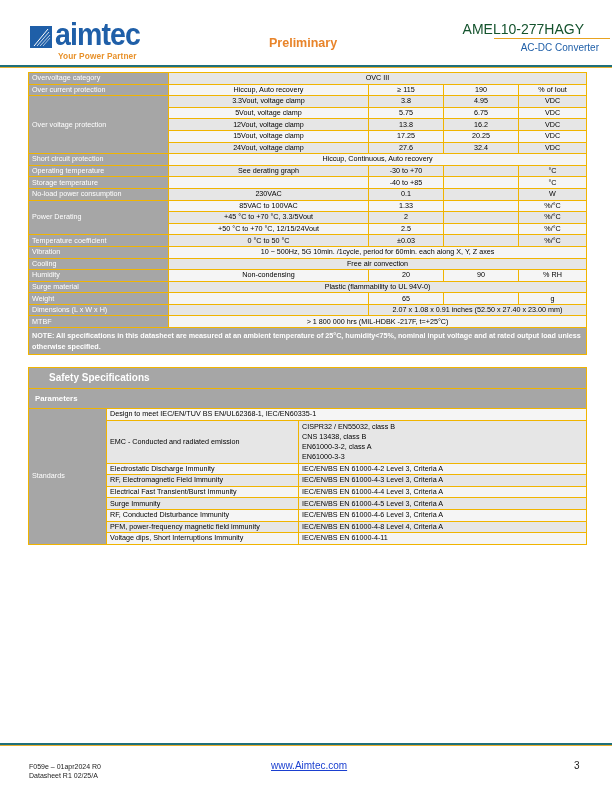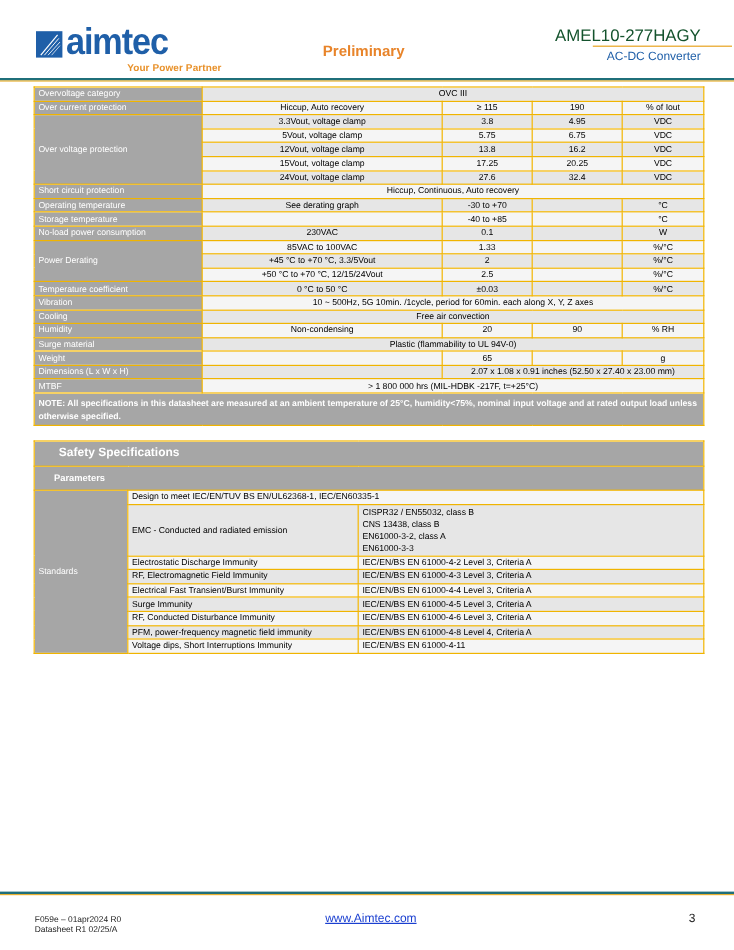--- a/index.html
+++ b/index.html
@@ -6,43 +6,43 @@
     body { width:612px; height:792px; position:relative; overflow:hidden;
            font-family:"Liberation Sans", sans-serif; color:#000; }
     .logo { position:absolute; left:30px; top:22px; width:135px; height:38px; }
     .logo-mark { position:absolute; left:0; top:4px; width:22px; height:22px; background:#1f5fa8;
                  overflow:hidden; }
     .logo-mark svg { position:absolute; left:0; top:0; }
     .logo-word { position:absolute; left:25px; top:-4px; font-family:"Liberation Sans", sans-serif;
                  font-weight:bold; font-size:31px; color:#1f5fa8; letter-spacing:-1px;
                  transform:scaleX(0.92); transform-origin:left top; line-height:34px; }
     .logo-tag { position:absolute; left:28px; top:29px; font-size:8.3px; font-weight:bold;
-                color:#e8912a; letter-spacing:0.1px; white-space:nowrap;margin-left:48px; }
+                color:#e8912a; letter-spacing:0.1px; white-space:nowrap; }
     .preliminary { position:absolute; left:269px; top:36px; font-size:12.5px; font-weight:bold;
                    color:#e8842a;text-align:center; }
     .prod-title { position:absolute; right:28px; top:21px; font-size:14px; color:#14532d; }
     .prod-rule { position:absolute; left:494px; top:38px; width:116px; height:1px; background:#e8a320; }
-    .prod-sub { position:absolute; right:28px; top:42px; font-size:10px; color:#1f5fa8; }
+    .prod-sub { position:absolute; right:13px; top:42px; font-size:10px; color:#1f5fa8; }
     .hdr-line1 { position:absolute; left:0; top:65px; width:612px; height:2px; background:#1f6f7a; }
     .hdr-line2 { position:absolute; left:0; top:67px; width:612px; height:1px; background:#e8b030; }
 
     table { border-collapse:collapse; position:absolute; table-layout:fixed; }
     td { border:1px solid #f0b400; font-size:7.2px; padding:0 3px; height:10.6px; line-height:10px;
          white-space:nowrap; overflow:hidden; }
     .lbl { background:#a6a6a6; color:#ffffff; text-align:left; }
     .c { text-align:center; }
     .g { background:#e6e6e6; }
     .w { background:#f5f5f5; }
     .note { background:#a6a6a6; color:#ffffff; font-weight:bold; white-space:normal; line-height:11px;
             padding:2px 3px; height:auto;margin-top:20px; }
 
     #spec { left:28px; top:72px; width:558px; }
     #safety { left:28px; top:367px; width:558px; }
     .sec-title { background:#a6a6a6; color:#fff; font-weight:bold; font-size:10px; height:20px; padding-left:20px; }
-    .sec-params { background:#a6a6a6; color:#fff; font-weight:bold; font-size:7.8px; height:19px; padding-left:16px; }
+    .sec-params { background:#a6a6a6; color:#fff; font-weight:bold; font-size:7.8px; height:19px; padding-left:6px; }
     #safety td.l { text-align:left; }
 
     .ftr-line1 { position:absolute; left:0; top:743px; width:612px; height:2px; background:#1f6f7a; }
     .ftr-line2 { position:absolute; left:0; top:745px; width:612px; height:1px; background:#e8b030; }
     .ftr-left { position:absolute; left:29px; top:762px; font-size:7px; line-height:9px; color:#222; }
     .ftr-link { position:absolute; left:271px; top:760px; font-size:10px; color:#1a3fd0; text-decoration:underline; }
     .ftr-page { position:absolute; left:574px; top:760px; font-size:10px; color:#222; }
   </style>
 </head>
 <body>

